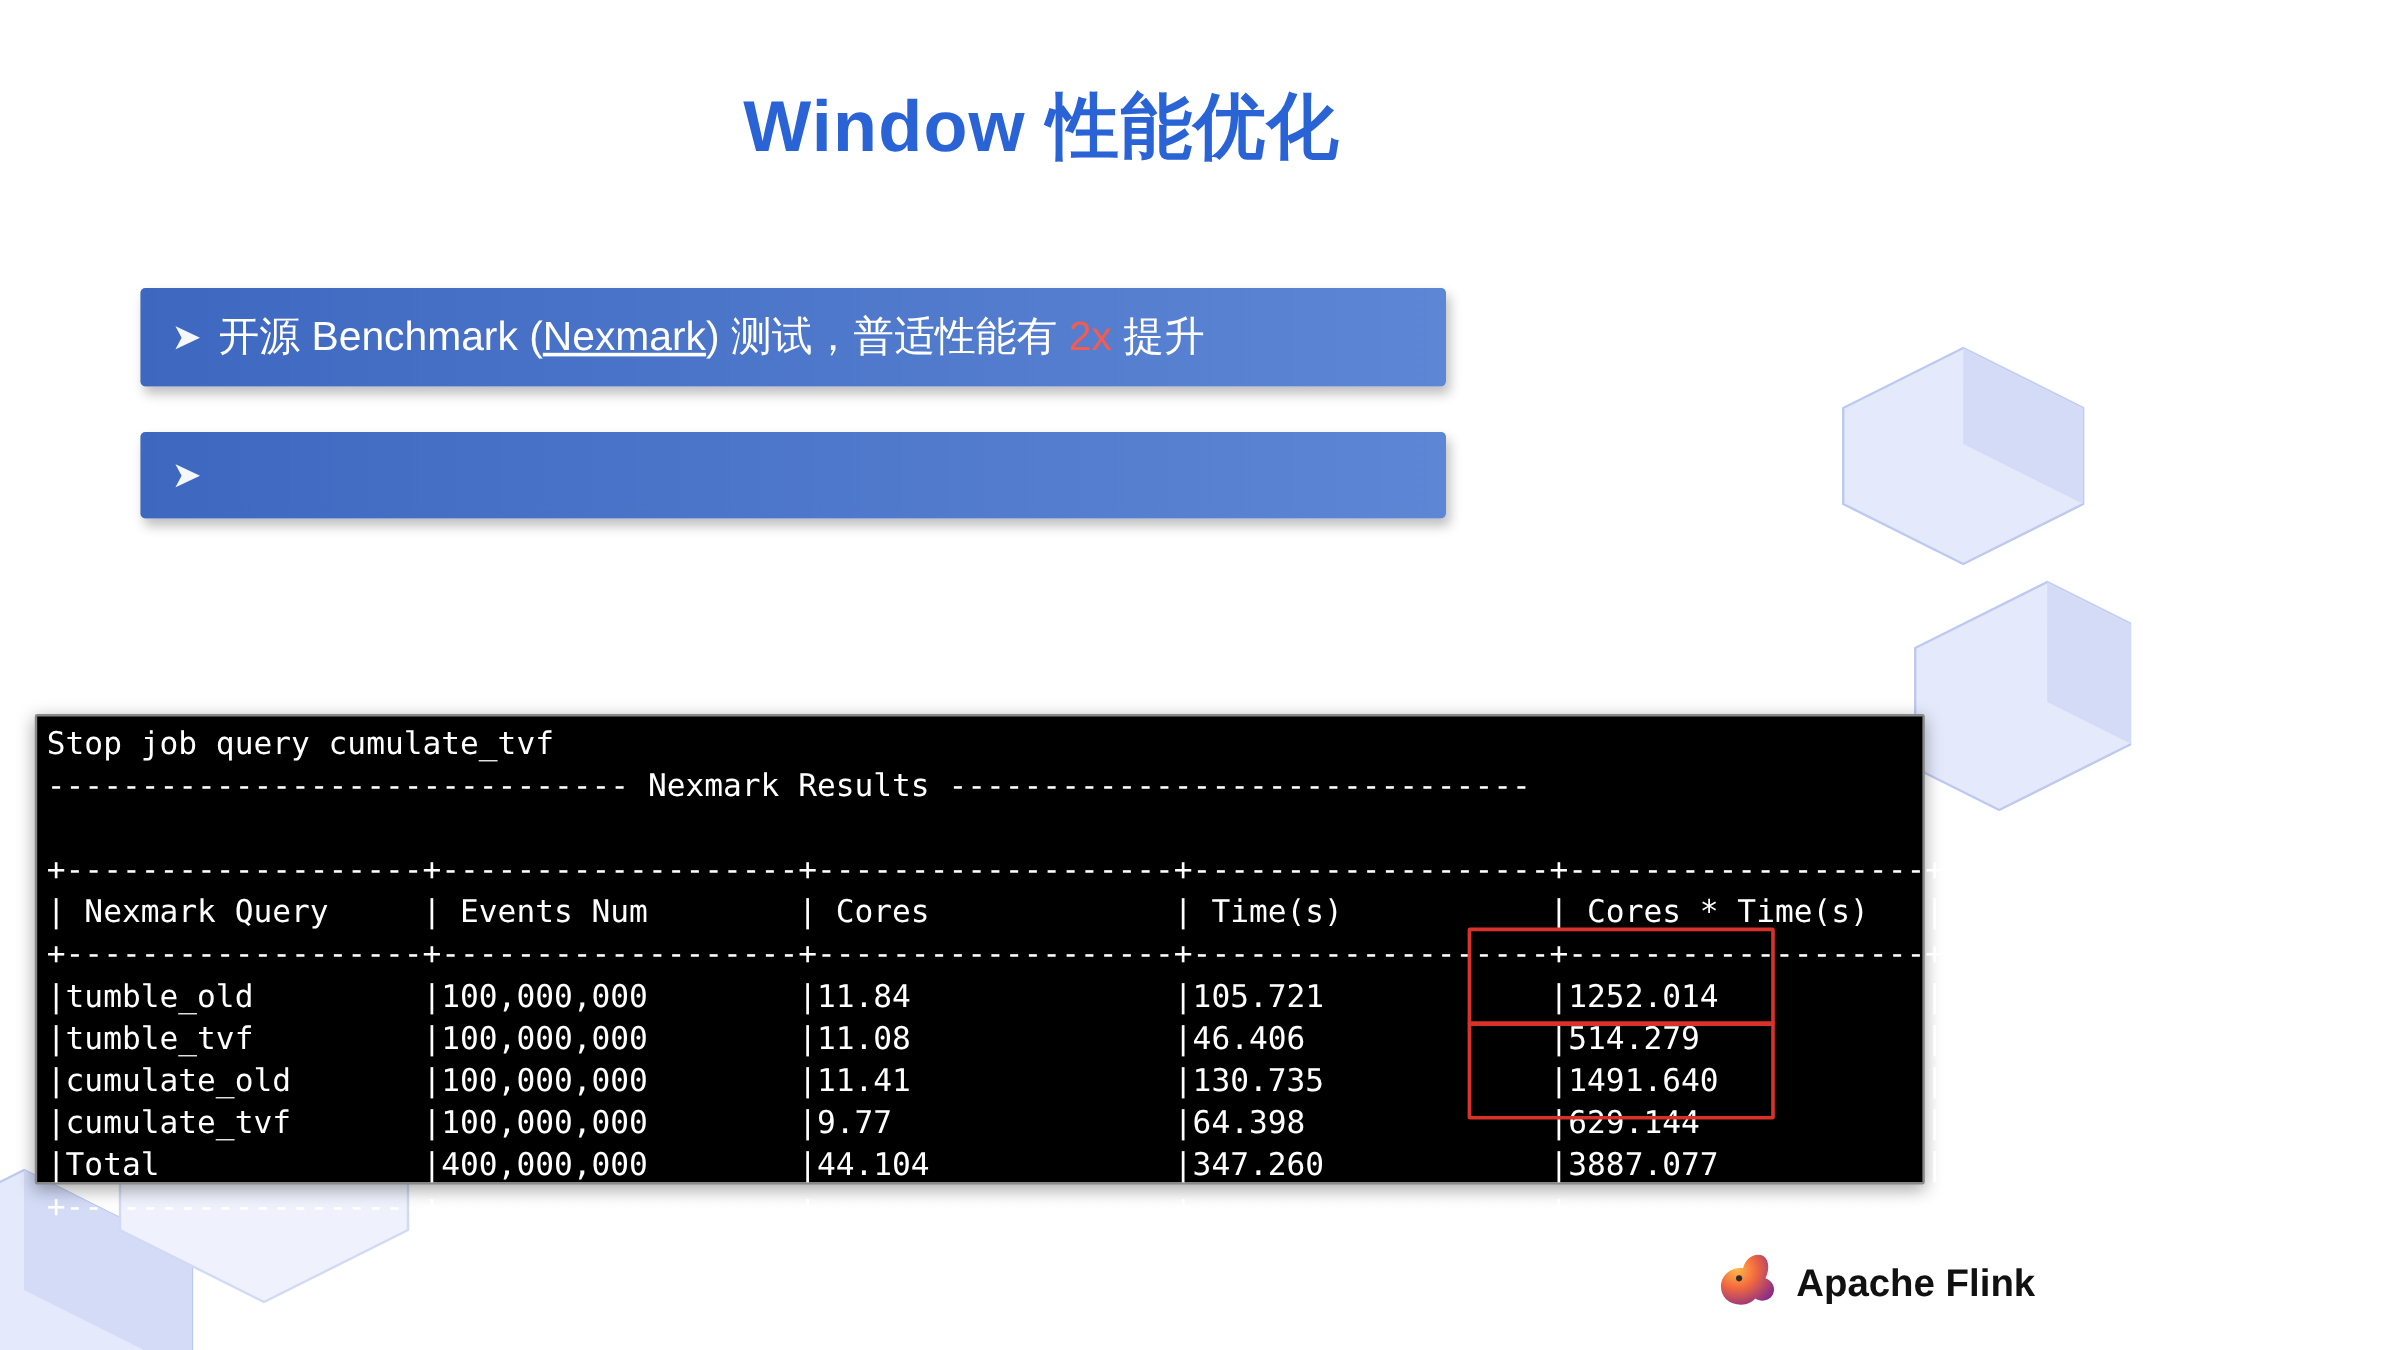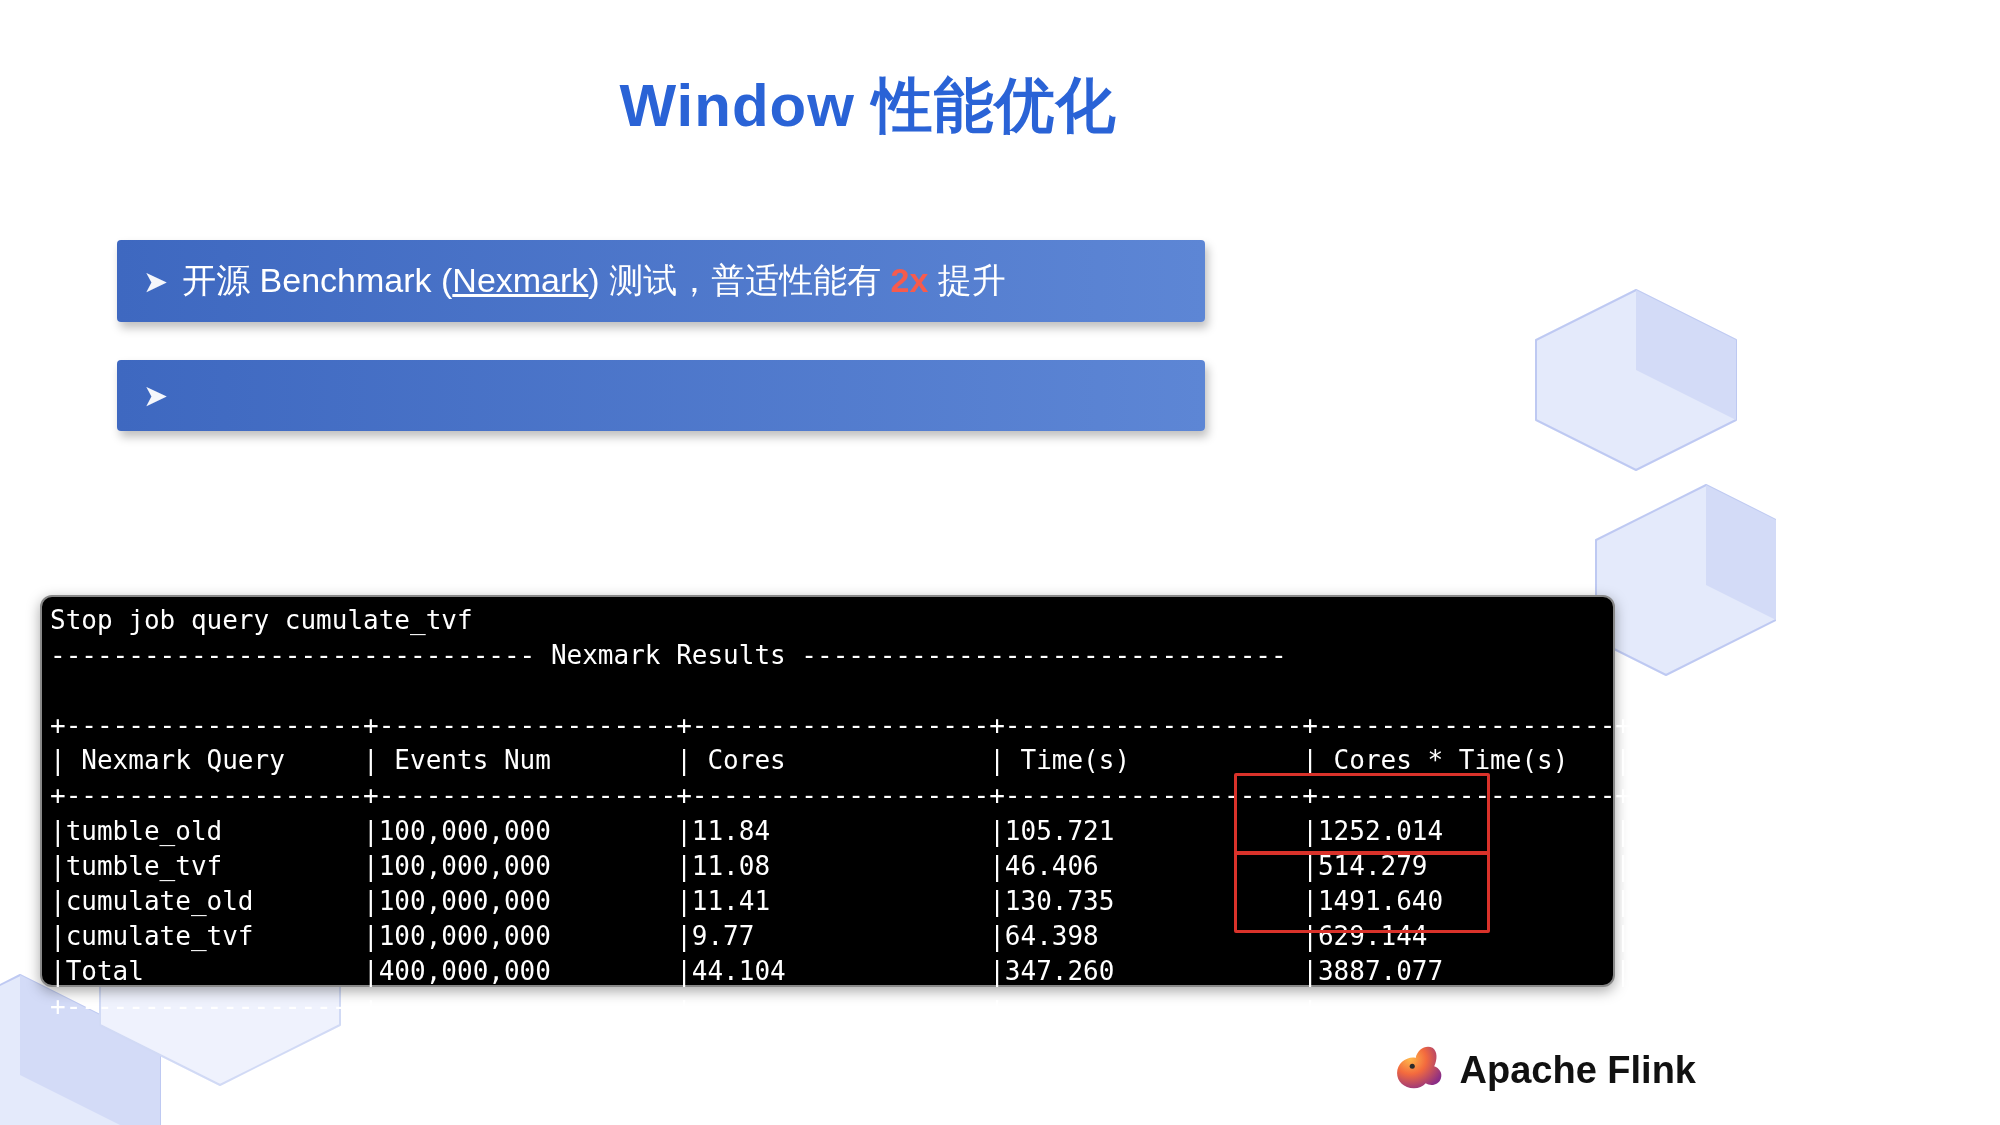--- a/index.html
+++ b/index.html
@@ -15,34 +15,34 @@
   .title{position:absolute;left:0;right:0;top:66px;text-align:center;
     font-size:60px;font-weight:800;color:#2a63d6;letter-spacing:1px}
   
   .bullets{position:absolute;left:117px;top:240px;width:1088px}
   .bbox{background:linear-gradient(90deg,#3e68c0 0%,#5d86d5 100%);
     color:#fff;border-radius:4px;box-shadow:3px 6px 10px rgba(0,0,0,.25);
     padding:18px 26px;margin-bottom:38px;font-size:34px;display:flex;align-items:center}
   .bbox .arrow{font-size:30px;margin-right:14px;opacity:.95}
   .bbox .txt{}
   .bbox a{color:#fff;}
-  .bbox .hl{color:#f65b4d;font-weight:700}
+  .bbox .hl{color:#f65b4d;font-weight:400}
   
-  .term{position:absolute;left:40px;top:595px;width:1575px;height:392px;
-    background:#000;color:#fff;border:2px solid #888;border-radius:12px;
+  .term{position:absolute;left:29px;top:595px;width:1575px;height:392px;
+    background:#000;color:#fff;border:2px solid #888;border-radius:2px;
     box-shadow:0 4px 14px rgba(0,0,0,.35);padding:6px 8px;
     font-family:"Courier New",ui-monospace,Menlo,monospace;font-size:26px;
     line-height:1.35;box-sizing:border-box}
   .term pre{margin:0;white-space:pre;color:#fff}
   .term .hdrline{color:#fff}
   
   .redbox{position:absolute;border:3px solid #d9322a;border-radius:2px;pointer-events:none}
   
   .logo{position:absolute;right:40px;bottom:26px;display:flex;align-items:center}
-  .logo .name{font-size:38px;font-weight:800;color:#111;margin-left:14px}
+  .logo .name{font-size:32px;font-weight:800;color:#111;margin-left:14px}
 </style>
 </head>
 <body>
 
 <div class="slide">
 
   <div class="deco deco-right">
     <svg viewBox="0 0 300 560" xmlns="http://www.w3.org/2000/svg">
       <g fill="none" stroke-linejoin="round">
         <polygon points="60,80 160,30 260,80 260,160 160,210 60,160" fill="#e2e8fb" stroke="#b8c4f1" stroke-width="2"></polygon>

